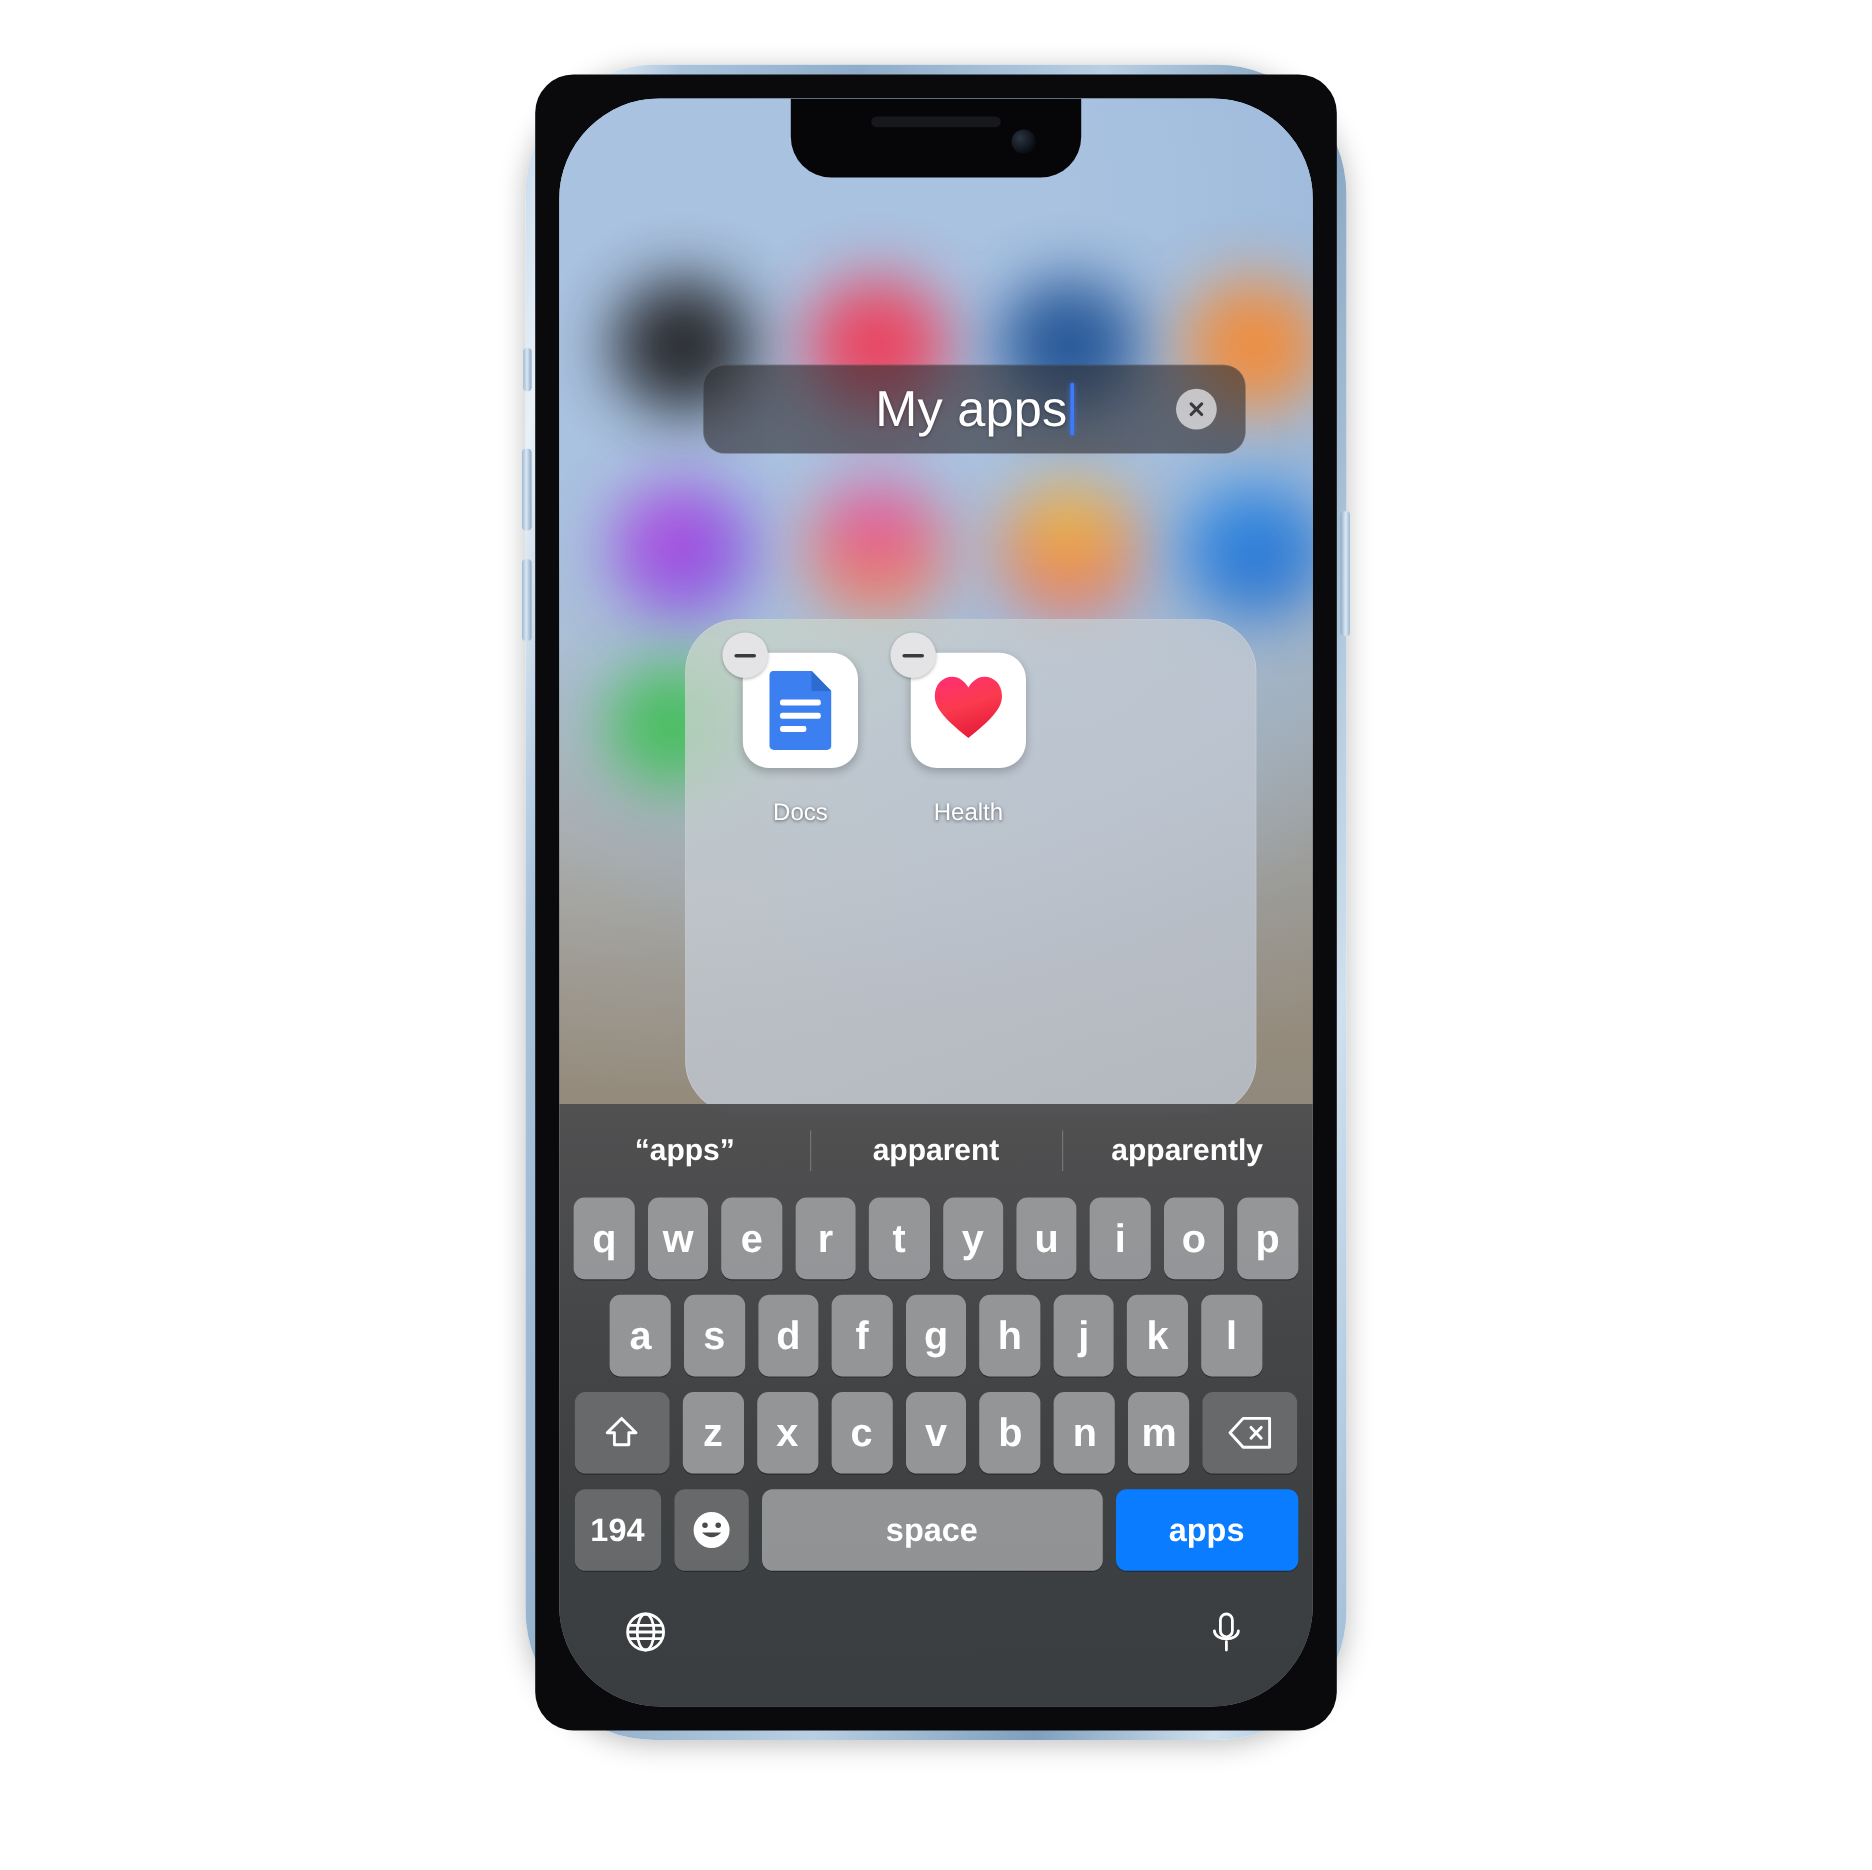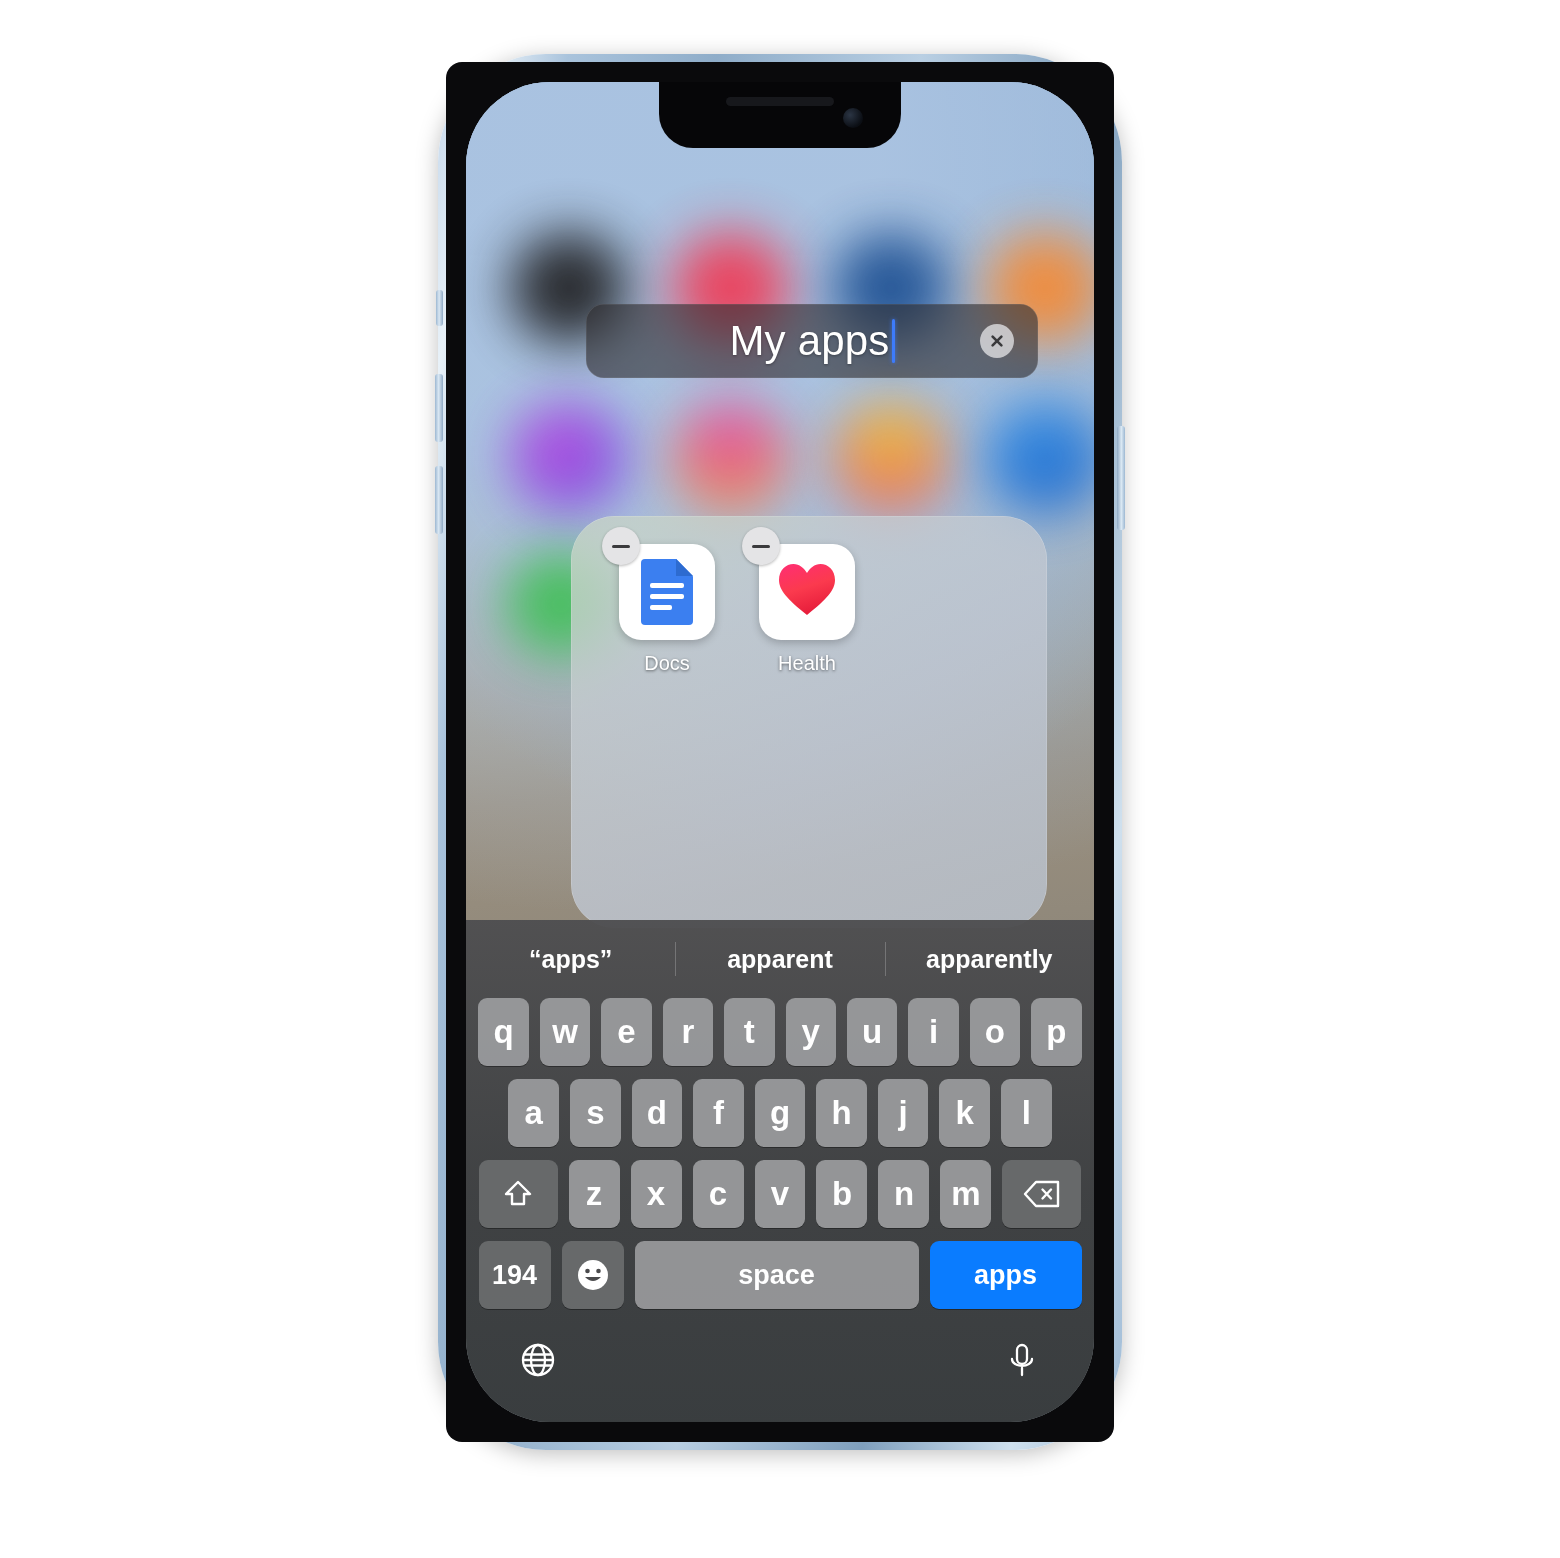--- a/index.html
+++ b/index.html
@@ -5,21 +5,21 @@
   html,body{margin:0;padding:0;background:#ffffff;}
   body{width:1560px;height:1558px;position:relative;overflow:hidden;
        font-family:"Liberation Sans", sans-serif;}
 
   
   #phone{position:absolute;left:438px;top:54px;width:684px;height:1396px;
          border-radius:108px;
          background:linear-gradient(100deg,#c3d6ea 0%,#e8f1f8 6%,#a9c3dc 14%,#8fadc9 30%,#b9cfe3 52%,#7f9fbd 72%,#cfe0ee 88%,#9fbbd6 100%);
          box-shadow:0 4px 22px rgba(0,0,0,.25);}
   #bezel{position:absolute;left:8px;top:8px;right:8px;bottom:8px;
-         border-radius:16px;background:#0a0a0c;}
+         border-radius:32px;background:#0a0a0c;}
   #screen{position:absolute;left:20px;top:20px;right:20px;bottom:20px;
           border-radius:84px;overflow:hidden;background:#6f7d8a;}
 
   
   .btn-side{position:absolute;background:linear-gradient(90deg,#9db8d2,#d9e7f3 45%,#8fa9c4);border-radius:3px;}
   #btn-mute{left:-2px;top:236px;width:7px;height:36px;}
   #btn-volup{left:-3px;top:320px;width:8px;height:68px;}
   #btn-voldn{left:-3px;top:412px;width:8px;height:68px;}
   #btn-power{right:-3px;top:372px;width:8px;height:104px;
              background:linear-gradient(90deg,#8fa9c4,#dbe9f4 55%,#9db8d2);}
@@ -73,21 +73,21 @@
   #folder{position:absolute;left:105px;top:434px;width:476px;height:412px;
           border-radius:44px;z-index:15;
           background:linear-gradient(145deg, rgba(200,214,198,.80) 0%, rgba(196,203,208,.80) 28%, rgba(192,199,210,.82) 55%, rgba(186,194,205,.84) 100%);
           box-shadow:inset 0 0 0 .5px rgba(255,255,255,.30);}
   .app{position:absolute;width:128px;text-align:center;}
   #app-docs{left:32px;top:28px;}
   #app-health{left:172px;top:28px;}
   .app-tile{position:relative;width:96px;height:96px;margin:0 auto;
             border-radius:22px;background:#ffffff;
             box-shadow:0 3px 8px rgba(0,0,0,.22);}
-  .app-label{margin-top:12px;font-size:20px;color:#ffffff;
+  .app-label{margin-top:26px;font-size:20px;color:#ffffff;
              text-shadow:0 1px 3px rgba(0,0,0,.55);}
   .minus-badge{position:absolute;left:-17px;top:-17px;width:38px;height:38px;
                border-radius:50%;background:#e4e4e6;
                box-shadow:0 1px 3px rgba(0,0,0,.28);
                display:flex;align-items:center;justify-content:center;z-index:3;}
   .minus-badge i{display:block;width:18px;height:3px;background:#3a3a3c;border-radius:2px;}
 
   
   .docs-glyph{position:absolute;left:50%;top:50%;transform:translate(-50%,-50%);
               width:52px;height:66px;}

